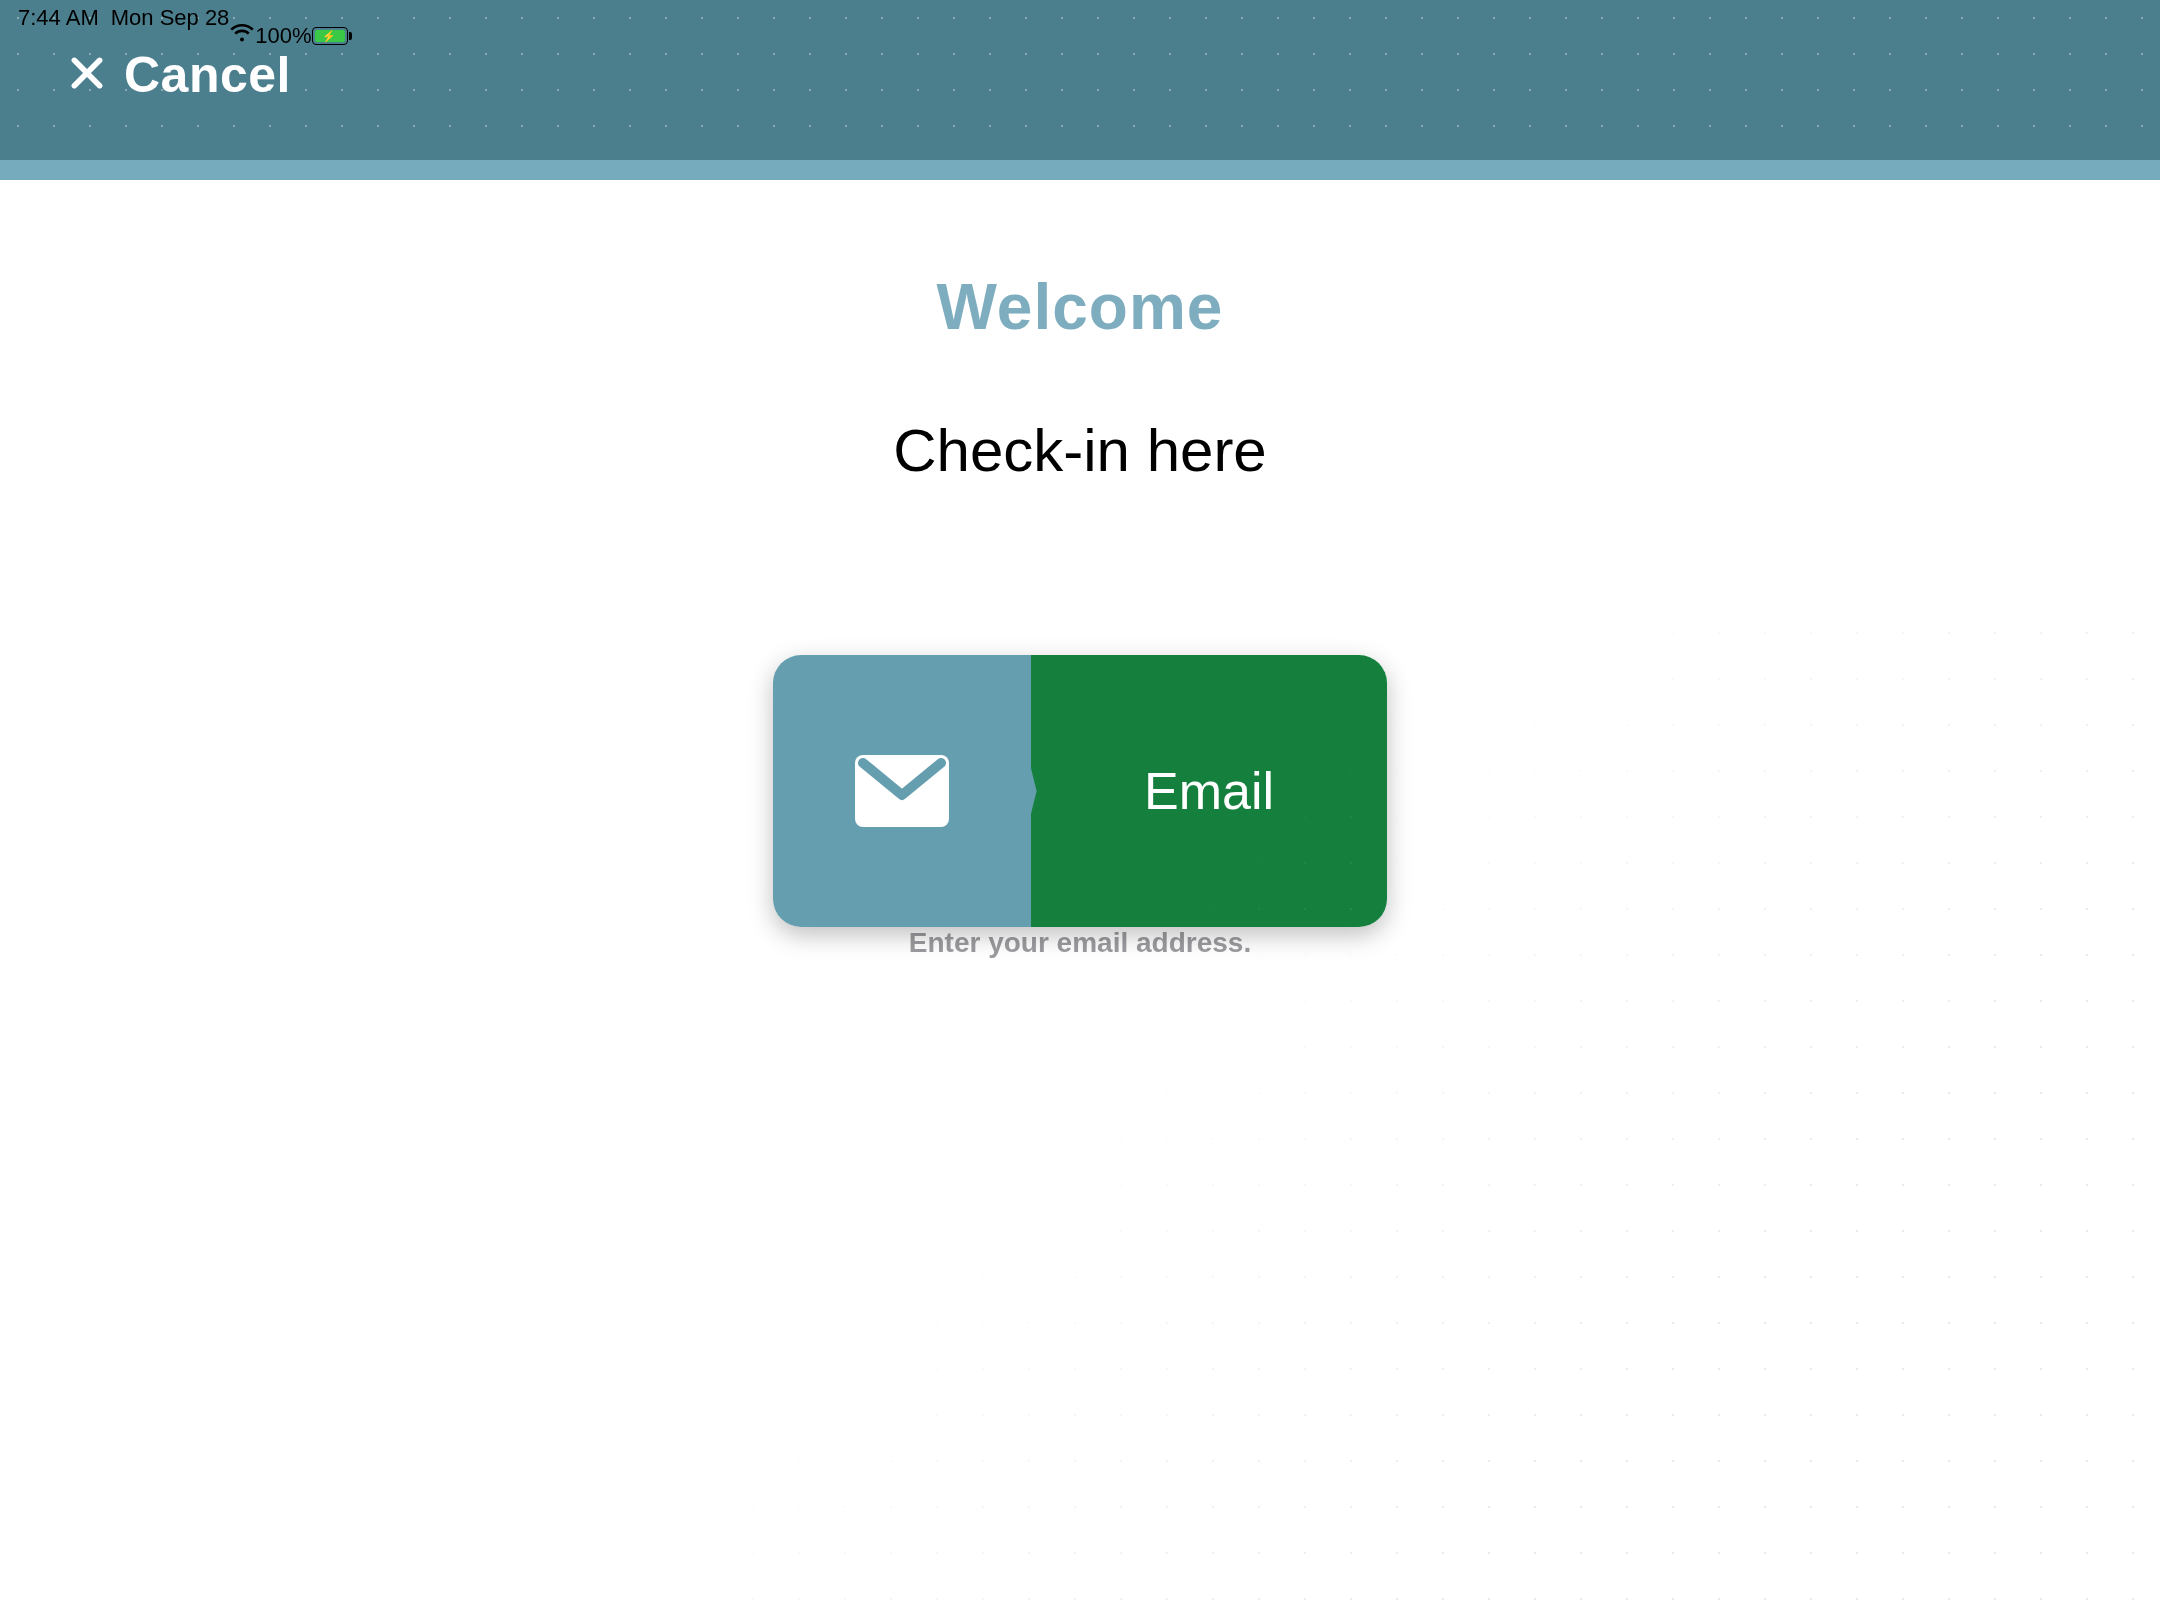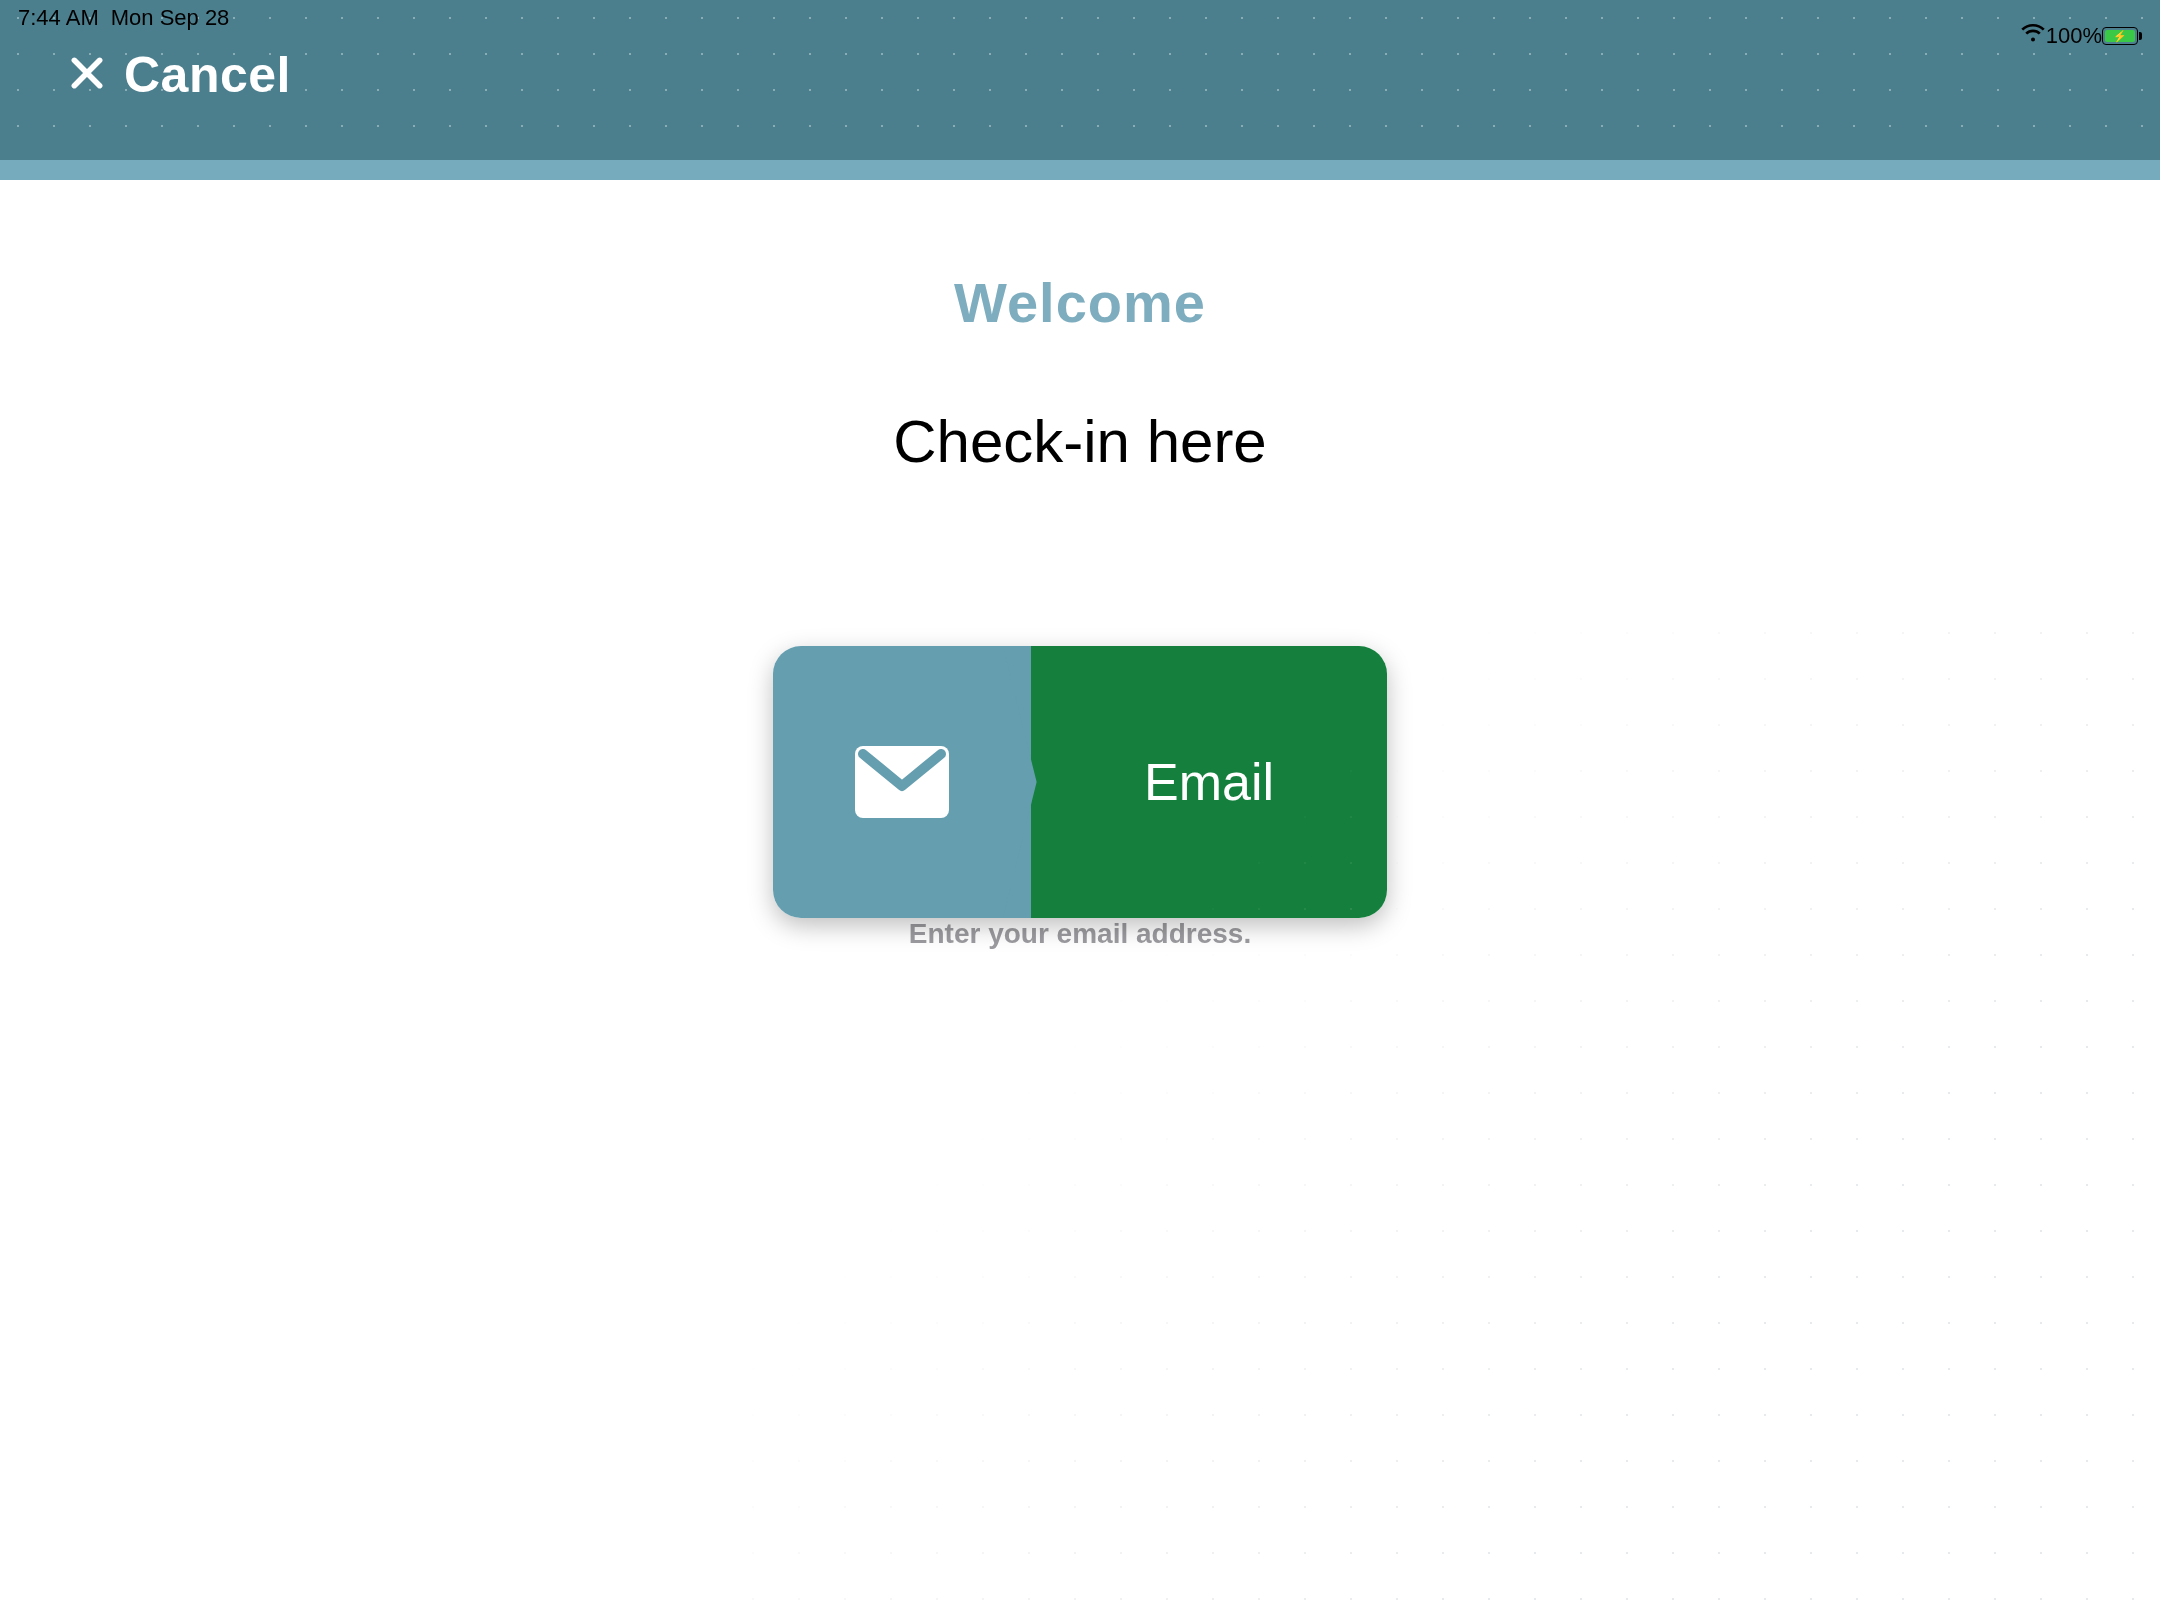--- a/index.html
+++ b/index.html
@@ -1,36 +1,36 @@
 <!DOCTYPE html>
 <html><head>
   <meta charset="utf-8">
   <style>
     * { margin:0; padding:0; box-sizing:border-box; }
     html,body{ width:2160px; height:1620px; font-family:-apple-system,Helvetica,Arial,sans-serif; background:#fff; overflow:hidden; position:relative; }
 
     
-    .status-bar{ position:absolute; top:0; left:0; right:0; height:36px; display:flex; align-items:center; justify-content:space-between; padding:0 18px; font-size:22px; font-weight:500; color:#000; z-index:10; }
+    .status-bar{ position:absolute; top:0; left:0; right:0; height:36px; display:flex; align-items:center; padding:0 18px; font-size:22px; font-weight:500; color:#000; z-index:10; }
     .status-left{ display:flex; gap:12px; }
     .status-right{ display:flex; align-items:center; gap:0;margin-top:36px; }
     .battery{ display:inline-flex; align-items:center; }
     .battery-body{ width:36px; height:18px; border:1.5px solid #000; border-radius:4px; position:relative; padding:2px; }
     .battery-cap{ width:3px; height:8px; background:#000; border-radius:0 2px 2px 0; margin-left:1px; }
     .battery-fill{ height:100%; width:100%; background:#3ac847; border-radius:2px; position:relative; display:flex; align-items:center; justify-content:center; }
     .bolt{ font-size:11px; color:#000; line-height:1; }
 
     
     .header{ position:absolute; top:0; left:0; right:0; height:160px; background:#4c7f8e; background-image:radial-gradient(rgba(255,255,255,.35) 1.5px,transparent 1.5px); background-size:36px 36px; }
     .header-accent{ position:absolute; top:160px; left:0; right:0; height:20px; background:#75abbc; }
     .cancel{ position:absolute; top:46px; left:68px; display:flex; align-items:center; gap:18px; color:#fff; font-size:50px; font-weight:700; letter-spacing:.5px; cursor:pointer; }
     .cancel svg{ width:38px; height:38px; }
 
     
     .content{ position:absolute; top:180px; left:0; right:0; bottom:0; display:flex; flex-direction:column; align-items:center; background:#fff; }
-    h1.welcome{ margin-top:90px; color:#7dadbe; font-size:56px; font-weight:600; letter-spacing:1px; }
+    h1.welcome{ margin-top:90px; color:#7dadbe; font-size:64px; font-weight:600; letter-spacing:1px; }
     h2.sub{ margin-top:72px; color:#000; font-size:60px; font-weight:400; }
 
     .email-btn{ margin-top:170px; width:614px; height:272px; border-radius:28px; overflow:hidden; display:flex; box-shadow:0 8px 24px rgba(0,0,0,.25); cursor:pointer; position:relative; }
     .email-icon-wrap{ width:258px; background:#659eaf; display:flex; align-items:center; justify-content:center; position:relative; }
     .email-icon-wrap::after{ content:""; position:absolute; right:-28px; top:0; bottom:0; width:56px; background:#659eaf; clip-path:polygon(0 0,60% 50%,0 100%); }
     .email-label-wrap{ flex:1; background:#15803d; display:flex; align-items:center; justify-content:center; color:#fff; font-size:52px; font-weight:400; }
     .envelope{ width:94px; height:72px; background:#fff; border-radius:8px; position:relative; display:flex; align-items:flex-start; justify-content:center; overflow:hidden; }
     .envelope svg{ width:100%; height:100%; }
 
     .hint{ color:#9c9b9f; font-size:28px; font-weight:700; }

